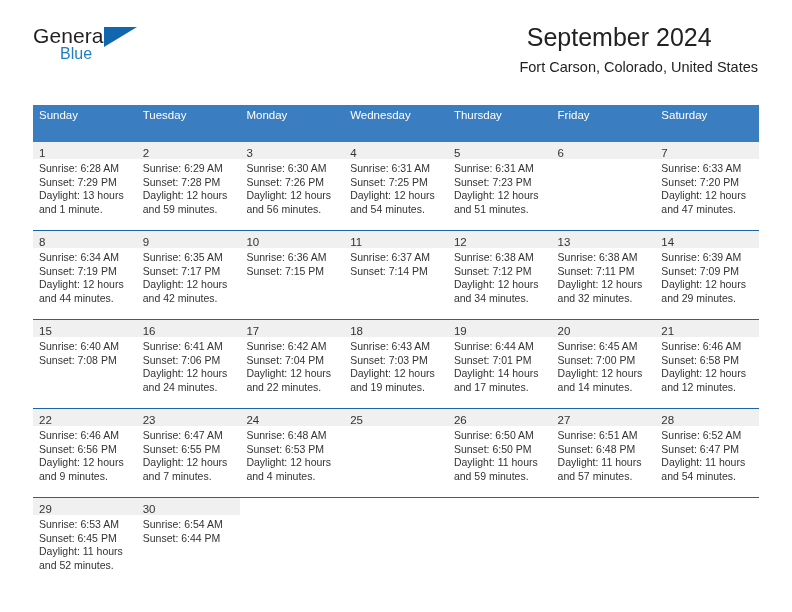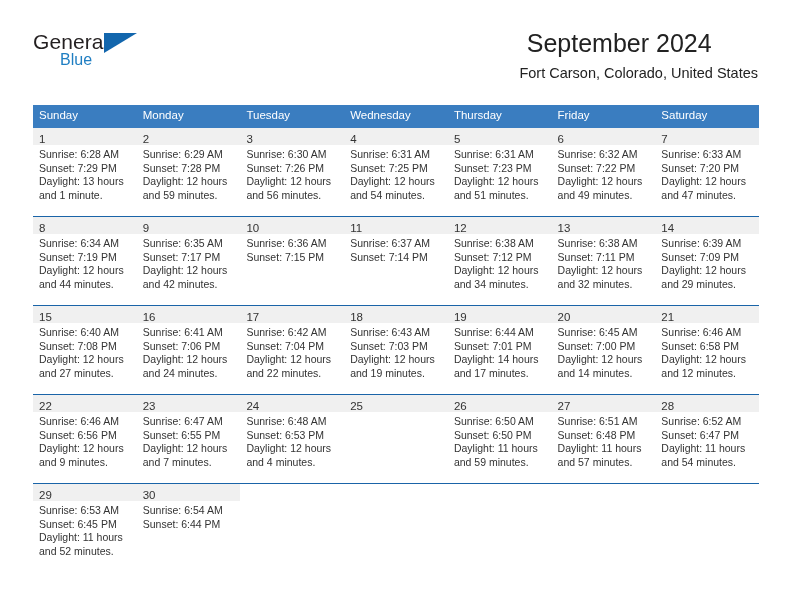--- a/index.html
+++ b/index.html
@@ -20,21 +20,21 @@
     position: relative;
     width: 792px;
     height: 612px;
     box-sizing: border-box;
   }
 
   
   .header {
     position: absolute;
     left: 33px;
-    top: 28px;
+    top: 22px;
     right: 34px;
     height: 62px;
   }
 
   .brand {
     position: absolute;
     left: 0;
     top: 2px;
     width: 180px;
     height: 56px;
@@ -96,21 +96,21 @@
   }
 
   .weekday-row {
     display: flex;
     width: 100%;
     background: #3a7dc0;
   }
   .weekday-cell {
     flex: 1 1 0;
     box-sizing: border-box;
-    padding: 3px 0 6px 6px;
+    padding: 3px 0 20px 6px;
     font-size: 11.5px;
     color: #ffffff;
     line-height: 14px;
   }
 
   .week-row {
     display: flex;
     width: 100%;
     border-top: 1.5px solid #1a64a8;
     box-sizing: border-box;
@@ -172,22 +172,22 @@
       <div class="cal-title">September 2024</div>
       <div class="cal-subtitle">Fort Carson, Colorado, United States</div>
     </div>
 
   </div>
 
   <div class="calendar">
 
     <div class="weekday-row">
       <div class="weekday-cell">Sunday</div>
+      <div class="weekday-cell">Tuesday</div>
       <div class="weekday-cell">Monday</div>
-      <div class="weekday-cell">Tuesday</div>
       <div class="weekday-cell">Wednesday</div>
       <div class="weekday-cell">Thursday</div>
       <div class="weekday-cell">Friday</div>
       <div class="weekday-cell">Saturday</div>
     </div>
 
     <div id="weeks-container">
         <div class="week-row">
           <div class="day-cell">
             <div class="daynum-band"><span class="daynum">1</span></div>
@@ -224,25 +224,20 @@
           <div class="day-cell">
             <div class="daynum-band"><span class="daynum">5</span></div>
             <div class="day-info">
               <div>Sunrise: 6:31 AM</div>
               <div>Sunset: 7:23 PM</div>
               <div class="daylight-line">Daylight: 12 hours and 51 minutes.</div>
             </div>
           </div>
           <div class="day-cell">
             <div class="daynum-band"><span class="daynum">6</span></div>
-            <div class="day-info">
-              <div>Sunrise: 6:32 AM</div>
-              <div>Sunset: 7:22 PM</div>
-              <div class="daylight-line">Daylight: 12 hours and 49 minutes.</div>
-            </div>
           </div>
           <div class="day-cell">
             <div class="daynum-band"><span class="daynum">7</span></div>
             <div class="day-info">
               <div>Sunrise: 6:33 AM</div>
               <div>Sunset: 7:20 PM</div>
               <div class="daylight-line">Daylight: 12 hours and 47 minutes.</div>
             </div>
           </div>
         </div>
@@ -301,21 +296,20 @@
               <div class="daylight-line">Daylight: 12 hours and 29 minutes.</div>
             </div>
           </div>
         </div>
         <div class="week-row">
           <div class="day-cell">
             <div class="daynum-band"><span class="daynum">15</span></div>
             <div class="day-info">
               <div>Sunrise: 6:40 AM</div>
               <div>Sunset: 7:08 PM</div>
-              <div class="daylight-line">Daylight: 12 hours and 27 minutes.</div>
             </div>
           </div>
           <div class="day-cell">
             <div class="daynum-band"><span class="daynum">16</span></div>
             <div class="day-info">
               <div>Sunrise: 6:41 AM</div>
               <div>Sunset: 7:06 PM</div>
               <div class="daylight-line">Daylight: 12 hours and 24 minutes.</div>
             </div>
           </div>

